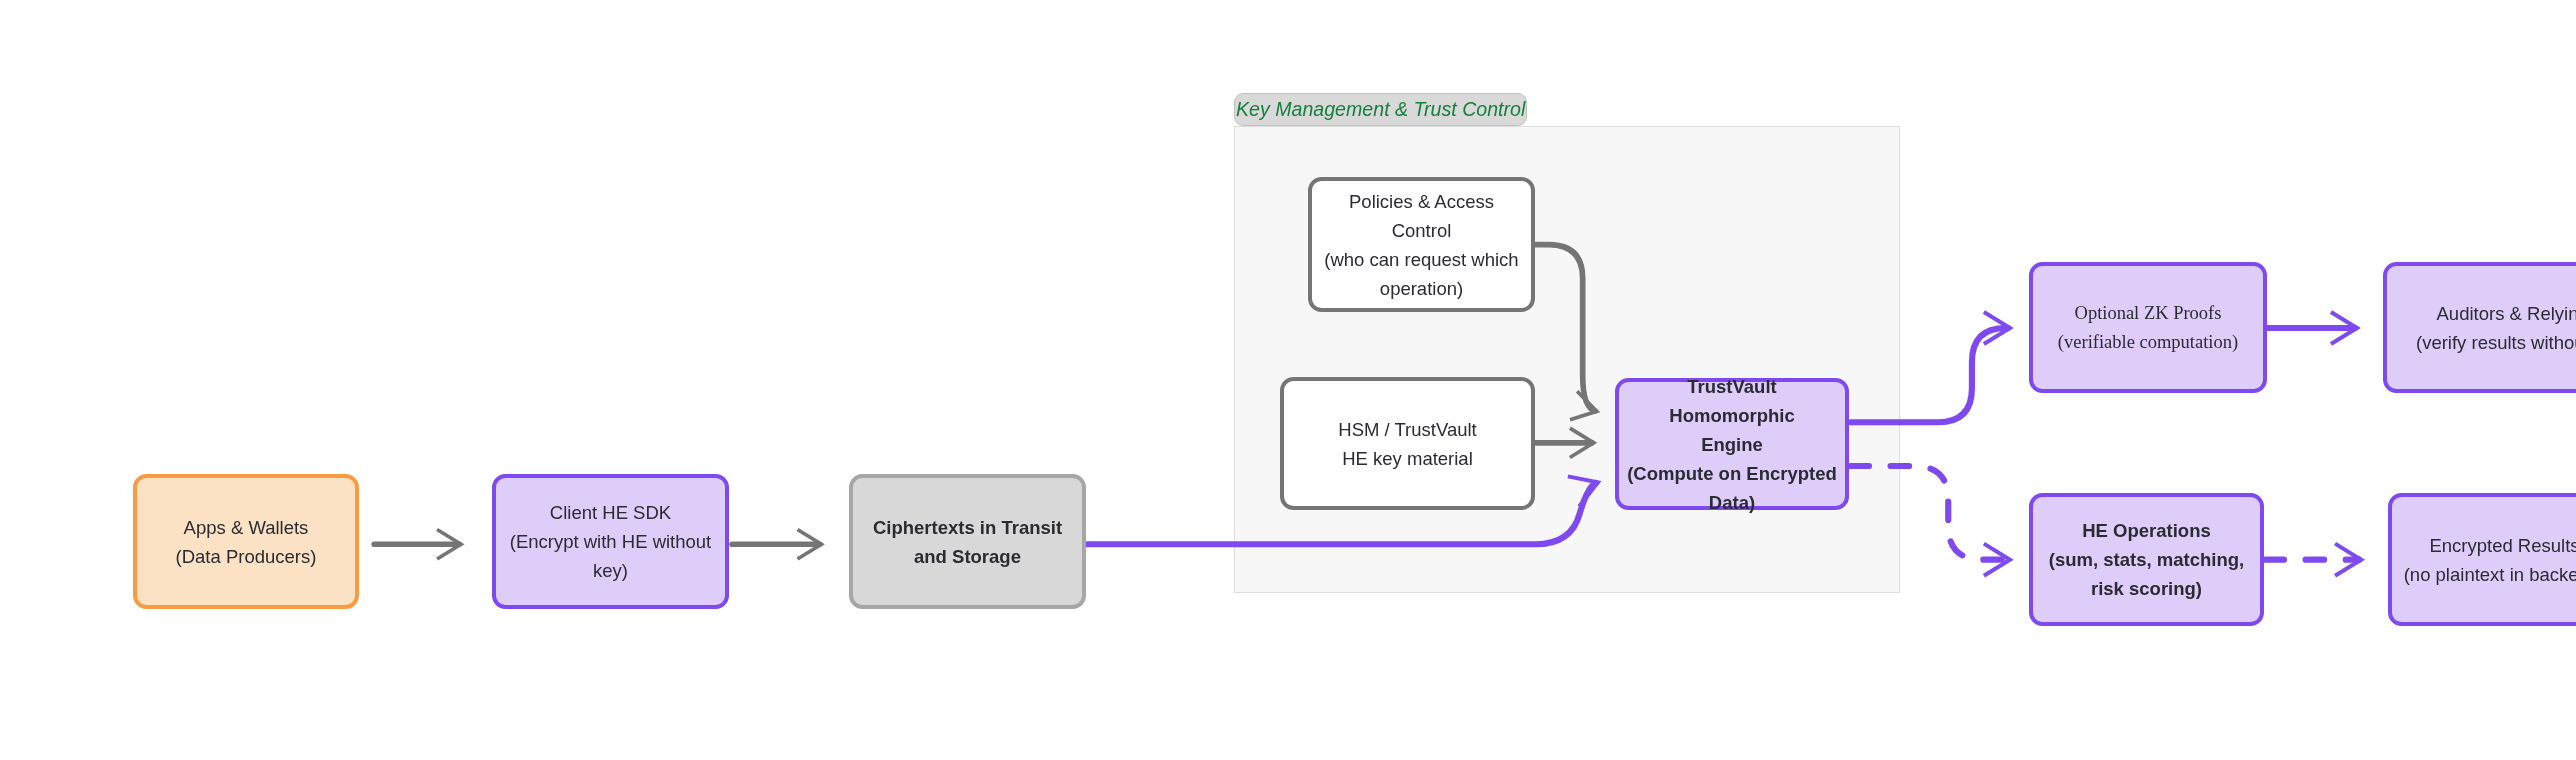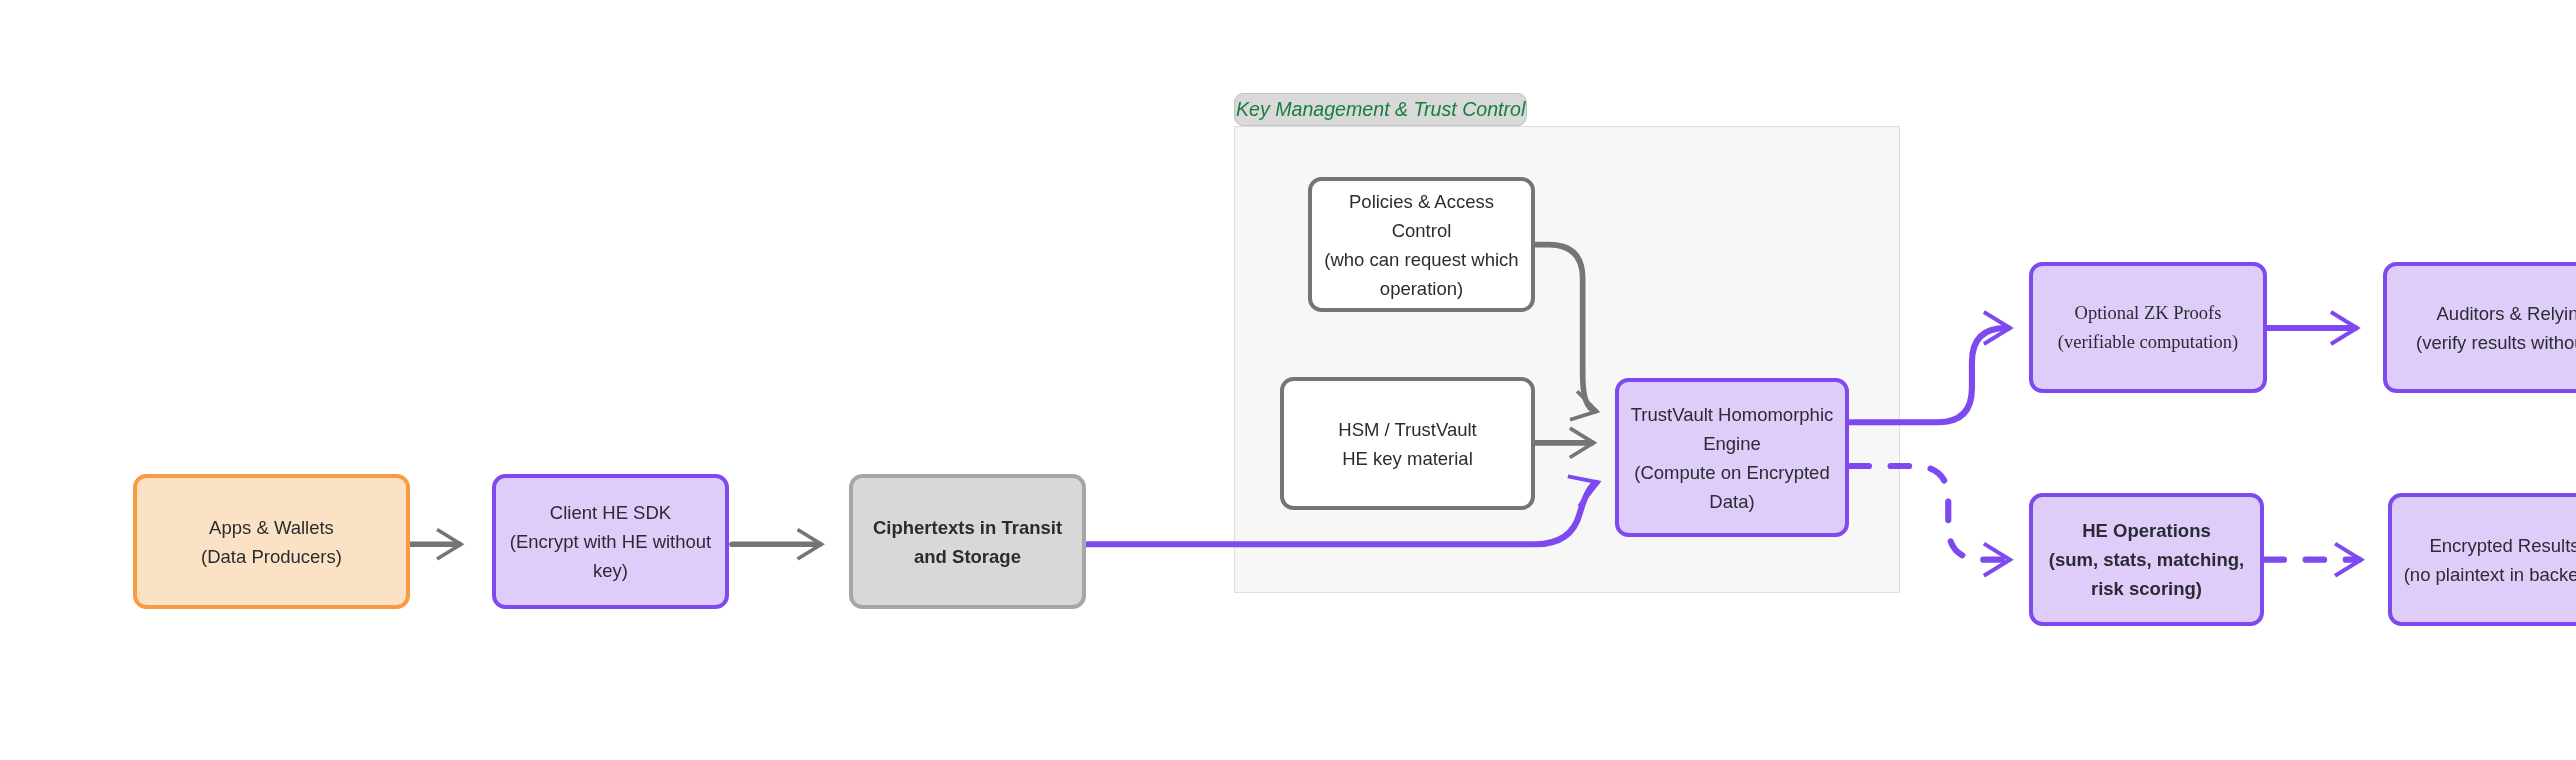--- a/index.html
+++ b/index.html
@@ -96,38 +96,38 @@
     <path class="edge edge--gray" d="M 2928 475 H 3006 Q 3072 475 3072 541 V 728 Q 3072 792 3096 798" marker-end="url(#arrow-gray)"></path>
     <path class="edge edge--gray" d="M 2928 860 H 3090" marker-end="url(#arrow-gray)"></path>
     <path class="edge edge--purple" d="M 3592 820 H 3762 Q 3828 820 3828 754 V 703 Q 3828 637 3894 637 H 3898" marker-end="url(#arrow-purple)"></path>
     <path class="edge edge--purple" d="M 4402 637 H 4572" marker-end="url(#arrow-purple)"></path>
     <path class="edge edge--purple edge--dashed" d="M 3592 905 H 3716 Q 3782 905 3782 971 V 1021 Q 3782 1087 3848 1087 H 3898" marker-end="url(#arrow-purple)"></path>
     <path class="edge edge--purple edge--dashed" d="M 4398 1087 H 4580" marker-end="url(#arrow-purple)"></path>
     <path class="edge edge--purple edge--dashed" d="M 5090 1087 H 5280" marker-end="url(#arrow-purple)"></path>
     <path class="edge edge--purple edge--dashed" d="M 5790 1087 H 5982" marker-end="url(#arrow-purple)"></path>
   </svg>
 
-  <div class="node node--orange" style="left:133px; top:474px; width:277px; height:135px;">Apps &amp; Wallets
+  <div class="node node--orange" style="left:133px; top:474px; width:226px; height:135px;">Apps &amp; Wallets
 (Data Producers)</div>
 
   <div class="node node--purple" style="left:492px; top:474px; width:237px; height:135px;">Client HE SDK
 (Encrypt with HE without
 key)</div>
 
   <div class="node node--gray" style="left:849px; top:474px; width:237px; height:135px;">Ciphertexts in Transit
 and Storage</div>
 
   <div class="node node--white" style="left:1280px; top:177px; width:227px; height:135px;margin-left:28px;">Policies &amp; Access Control
 (who can request which
 operation)</div>
 
   <div class="node node--white" style="left:1280px; top:377px; width:255px; height:133px;">HSM / TrustVault
 HE key material</div>
 
-  <div class="node node--purple" style="left:1615px; top:378px; width:234px; height:159px;">TrustVault Homomorphic
+  <div class="node node--purple" style="left:1615px; top:378px; width:234px; height:132px;font-weight:bold;">TrustVault Homomorphic
 Engine
 (Compute on Encrypted
 Data)</div>
 
   <div class="node node--purple" style="left:2029px; top:262px; width:238px; height:131px;font-family:Liberation Serif, serif;">Optional ZK Proofs
 (verifiable computation)</div>
 
   <div class="node node--purple" style="left:2383px; top:262px; width:322px; height:131px;">Auditors &amp; Relying Parties
 (verify results without raw data)</div>
 

